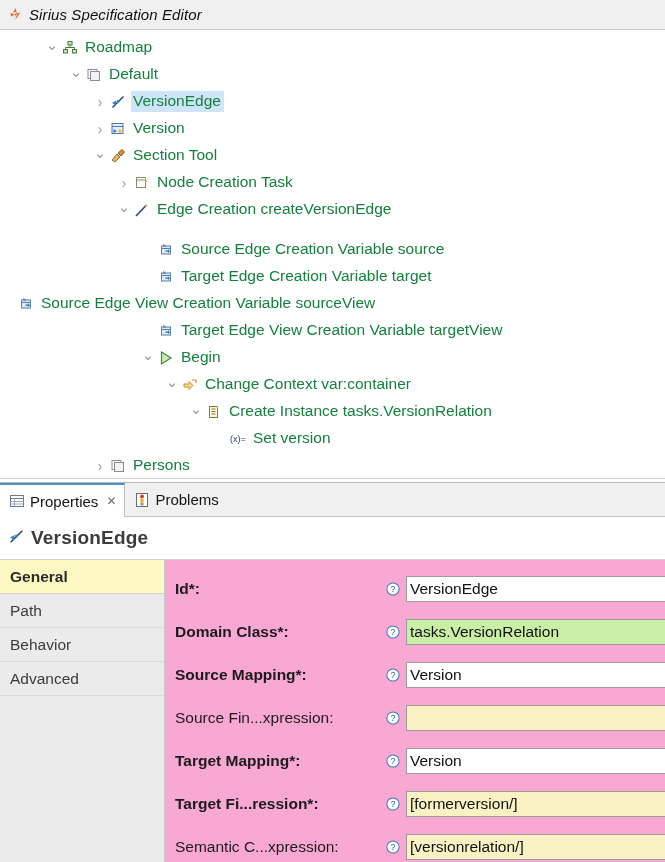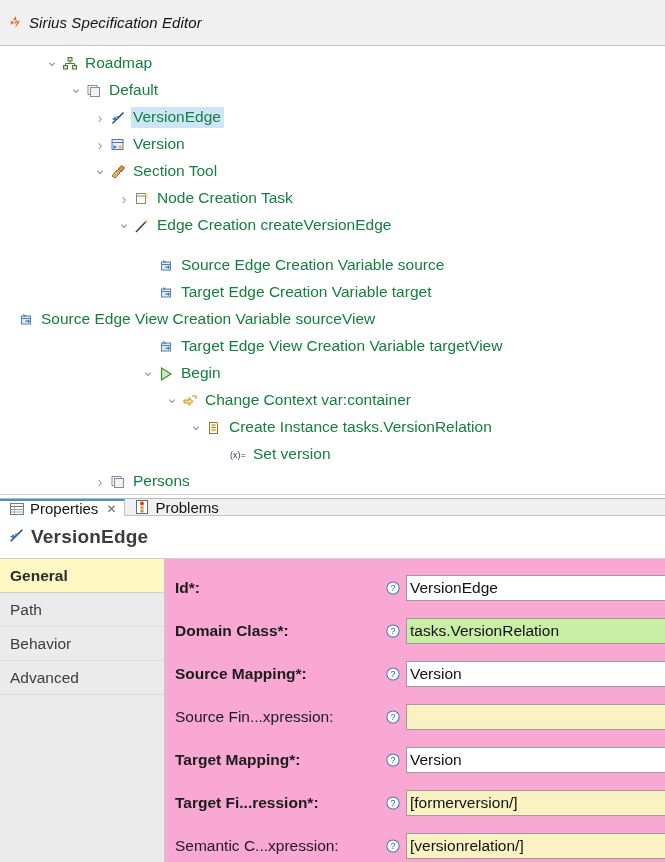--- a/index.html
+++ b/index.html
@@ -7,21 +7,21 @@
     margin: 0; padding: 0;
     width: 665px; height: 862px;
     overflow: hidden;
     background: #ffffff;
     font-family: "Liberation Sans", sans-serif;
     color: #1a1a1a;
   }
 
   
   #editor-tabbar {
-    height: 46px;
+    height: 30px;
     background: #f0f0f0;
     border-bottom: 1px solid #c8c8c8;
     display: flex;
     align-items: center;
     padding-left: 8px;
   }
   #editor-tabbar .tab-icon { margin-right: 6px; display: flex; align-items: center; }
   #editor-tabbar .tab-label {
     font-style: italic;
     font-size: 15px;
@@ -69,21 +69,21 @@
   
   #sash {
     height: 5px;
     background: #ffffff;
     border-top: 1px solid #d2d2d2;
     border-bottom: 1px solid #b9b9b9;
   }
 
   
   #view-tabbar {
-    height: 17px;
+    height: 34px;
     background: #f0f0f0;
     display: flex;
     align-items: stretch;
     border-bottom: 1px solid #c2c2c2;
   }
   .view-tab {
     display: flex; align-items: center;
     padding: 0 8px 0 9px;
     font-size: 15px;
     color: #141414;

